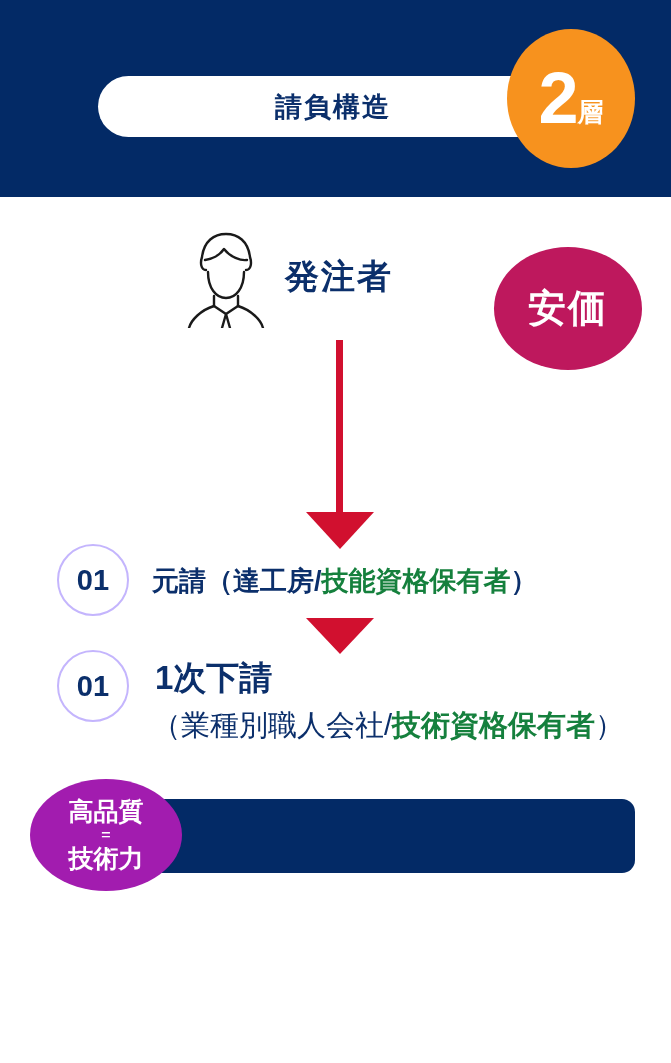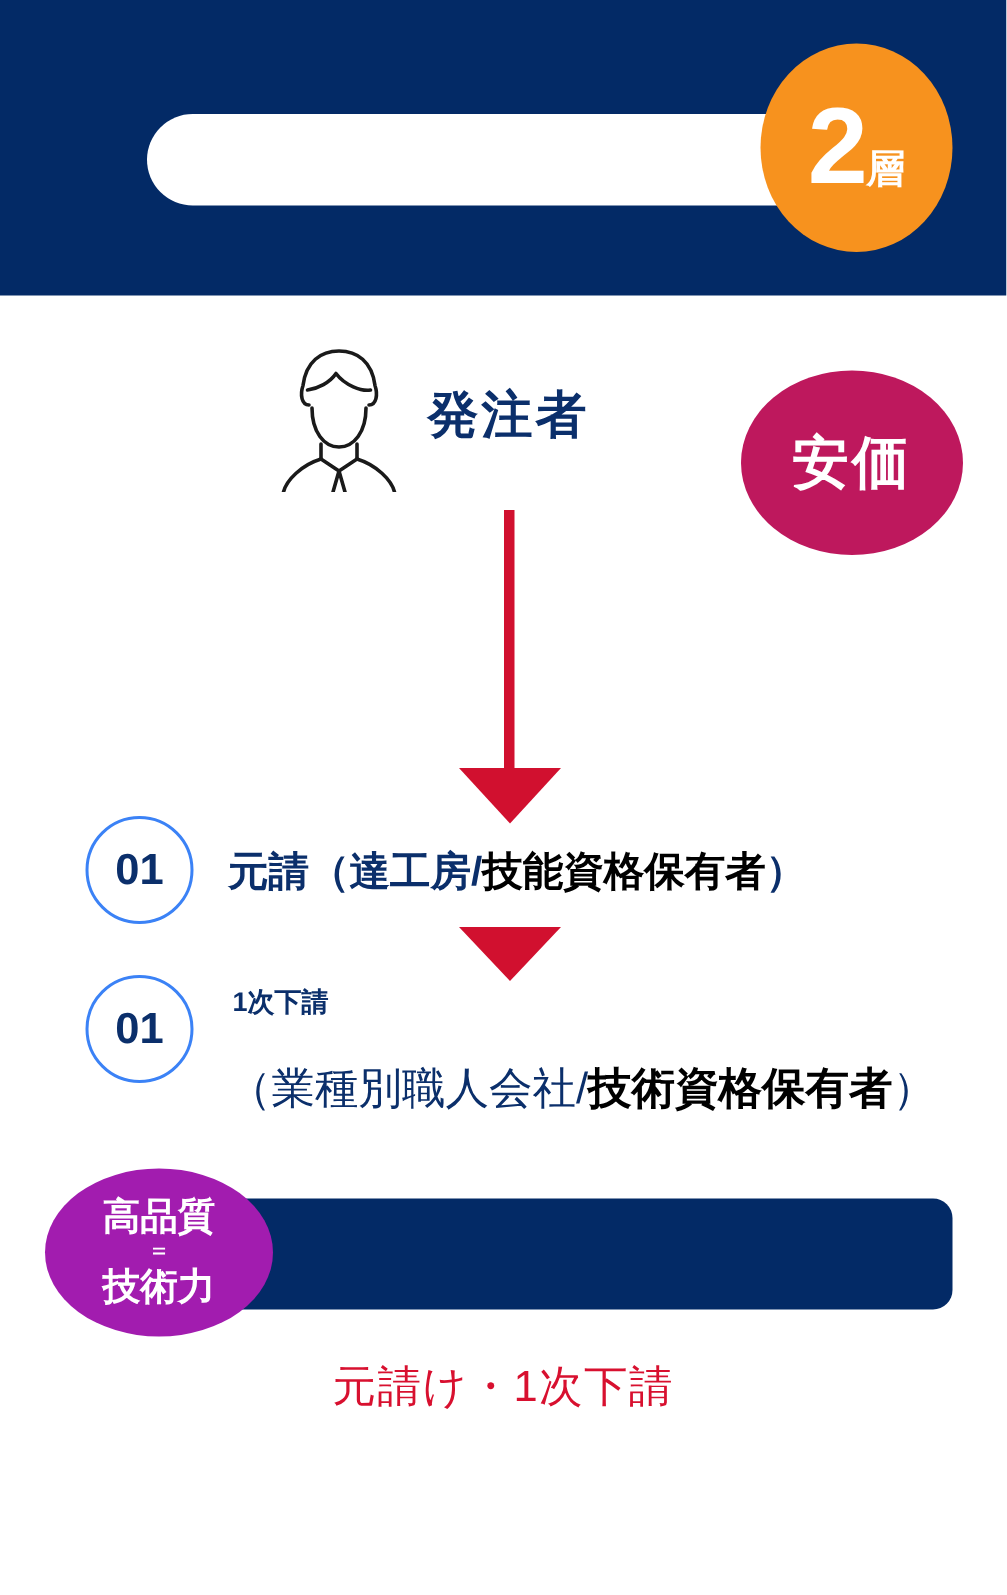--- a/index.html
+++ b/index.html
@@ -69,21 +69,21 @@
     border-right:34px solid transparent;
     border-top:37px solid #d1102f;
   }
 
   
   .step {
     position:absolute; left:0; width:671px;
   }
   .step-circle {
     position:absolute; width:72px; height:72px;
-    border:2px solid #3b82f6; border-radius:50%;
+    border:2px solid #c4b5fd; border-radius:50%;
     display:flex; align-items:center; justify-content:center;
     font-size:29px; font-weight:bold; color:#0b2f6b; letter-spacing:0px;
   }
   #step01 { top:544px; }
   #step01 .step-circle { left:57px; top:0px; }
   .step-text {
     position:absolute; font-size:27px; font-weight:bold;
     color:#0b2f6b; white-space:nowrap; letter-spacing:0px;
   }
   #step01 .step-text { left:152px; top:19px; }
@@ -93,27 +93,27 @@
     width:0; height:0;
     border-left:34px solid transparent;
     border-right:34px solid transparent;
     border-top:36px solid #d1102f;
   }
 
   #step02 { top:650px; }
   #step02 .step-circle { left:57px; top:0px; }
   #step02 .line1 {
     position:absolute; left:155px; top:6px;
-    font-size:18px; font-weight:bold; color:#0b2f6b; white-space:nowrap;
+    font-size:33px; font-weight:bold; color:#0b2f6b; white-space:nowrap;
   }
   #step02 .line2 {
     position:absolute; left:152px; top:56px;
     font-size:29px; font-weight:normal; color:#0b2f6b; white-space:nowrap;
   }
-  .red-b { color:#000000; font-weight:bold; }
+  .red-b { color:#15803d; font-weight:bold; }
 
   
   .quality-bar {
     position:absolute; left:70px; top:799px; width:565px; height:74px;
     background:#032a66; border-radius:13px;
   }
   .quality-bar-text {
     position:absolute; left:70px; top:799px; width:565px; height:74px;
     display:flex; align-items:center; justify-content:center;
     font-size:28px; font-weight:bold; color:#ffffff; letter-spacing:3px;
@@ -144,20 +144,21 @@
     color:#d8102f; letter-spacing:1px;
   }
 </style>
 </head>
 <body>
 
 <div id="page">
 
   <div class="header-band"></div>
   <div class="header-pill"></div>
+  <div class="header-pill-text">請負構造</div>
 
   <div class="layer-badge">
     <span class="num">2</span>
     <span class="unit">層</span>
   </div>
 
   <div class="client-row">
     <svg class="person-icon" viewBox="0 0 90 98">
       <g fill="none" stroke="#1a1a1a" stroke-width="2.4" stroke-linecap="round" stroke-linejoin="round">
         <path d="M25 40 C20 40 19 33 21 27 C23 11 33 4 45 4 C57 4 67 11 69 27 C71 33 70 40 65 40"></path>
@@ -191,15 +192,14 @@
     <div class="line2"><span>（業種別職人会社/</span><span class="red-b">技術資格保有者</span><span>）</span></div>
   </div>
 
   <div class="quality-bar"></div>
   <div class="quality-badge">
     <div class="qb-line">高品質</div>
     <div class="qb-eq">=</div>
     <div class="qb-line">技術力</div>
   </div>
 
-  <div class="footer-line1">元請け・1次下請</div>
 
 </div>
 
 </body></html>

